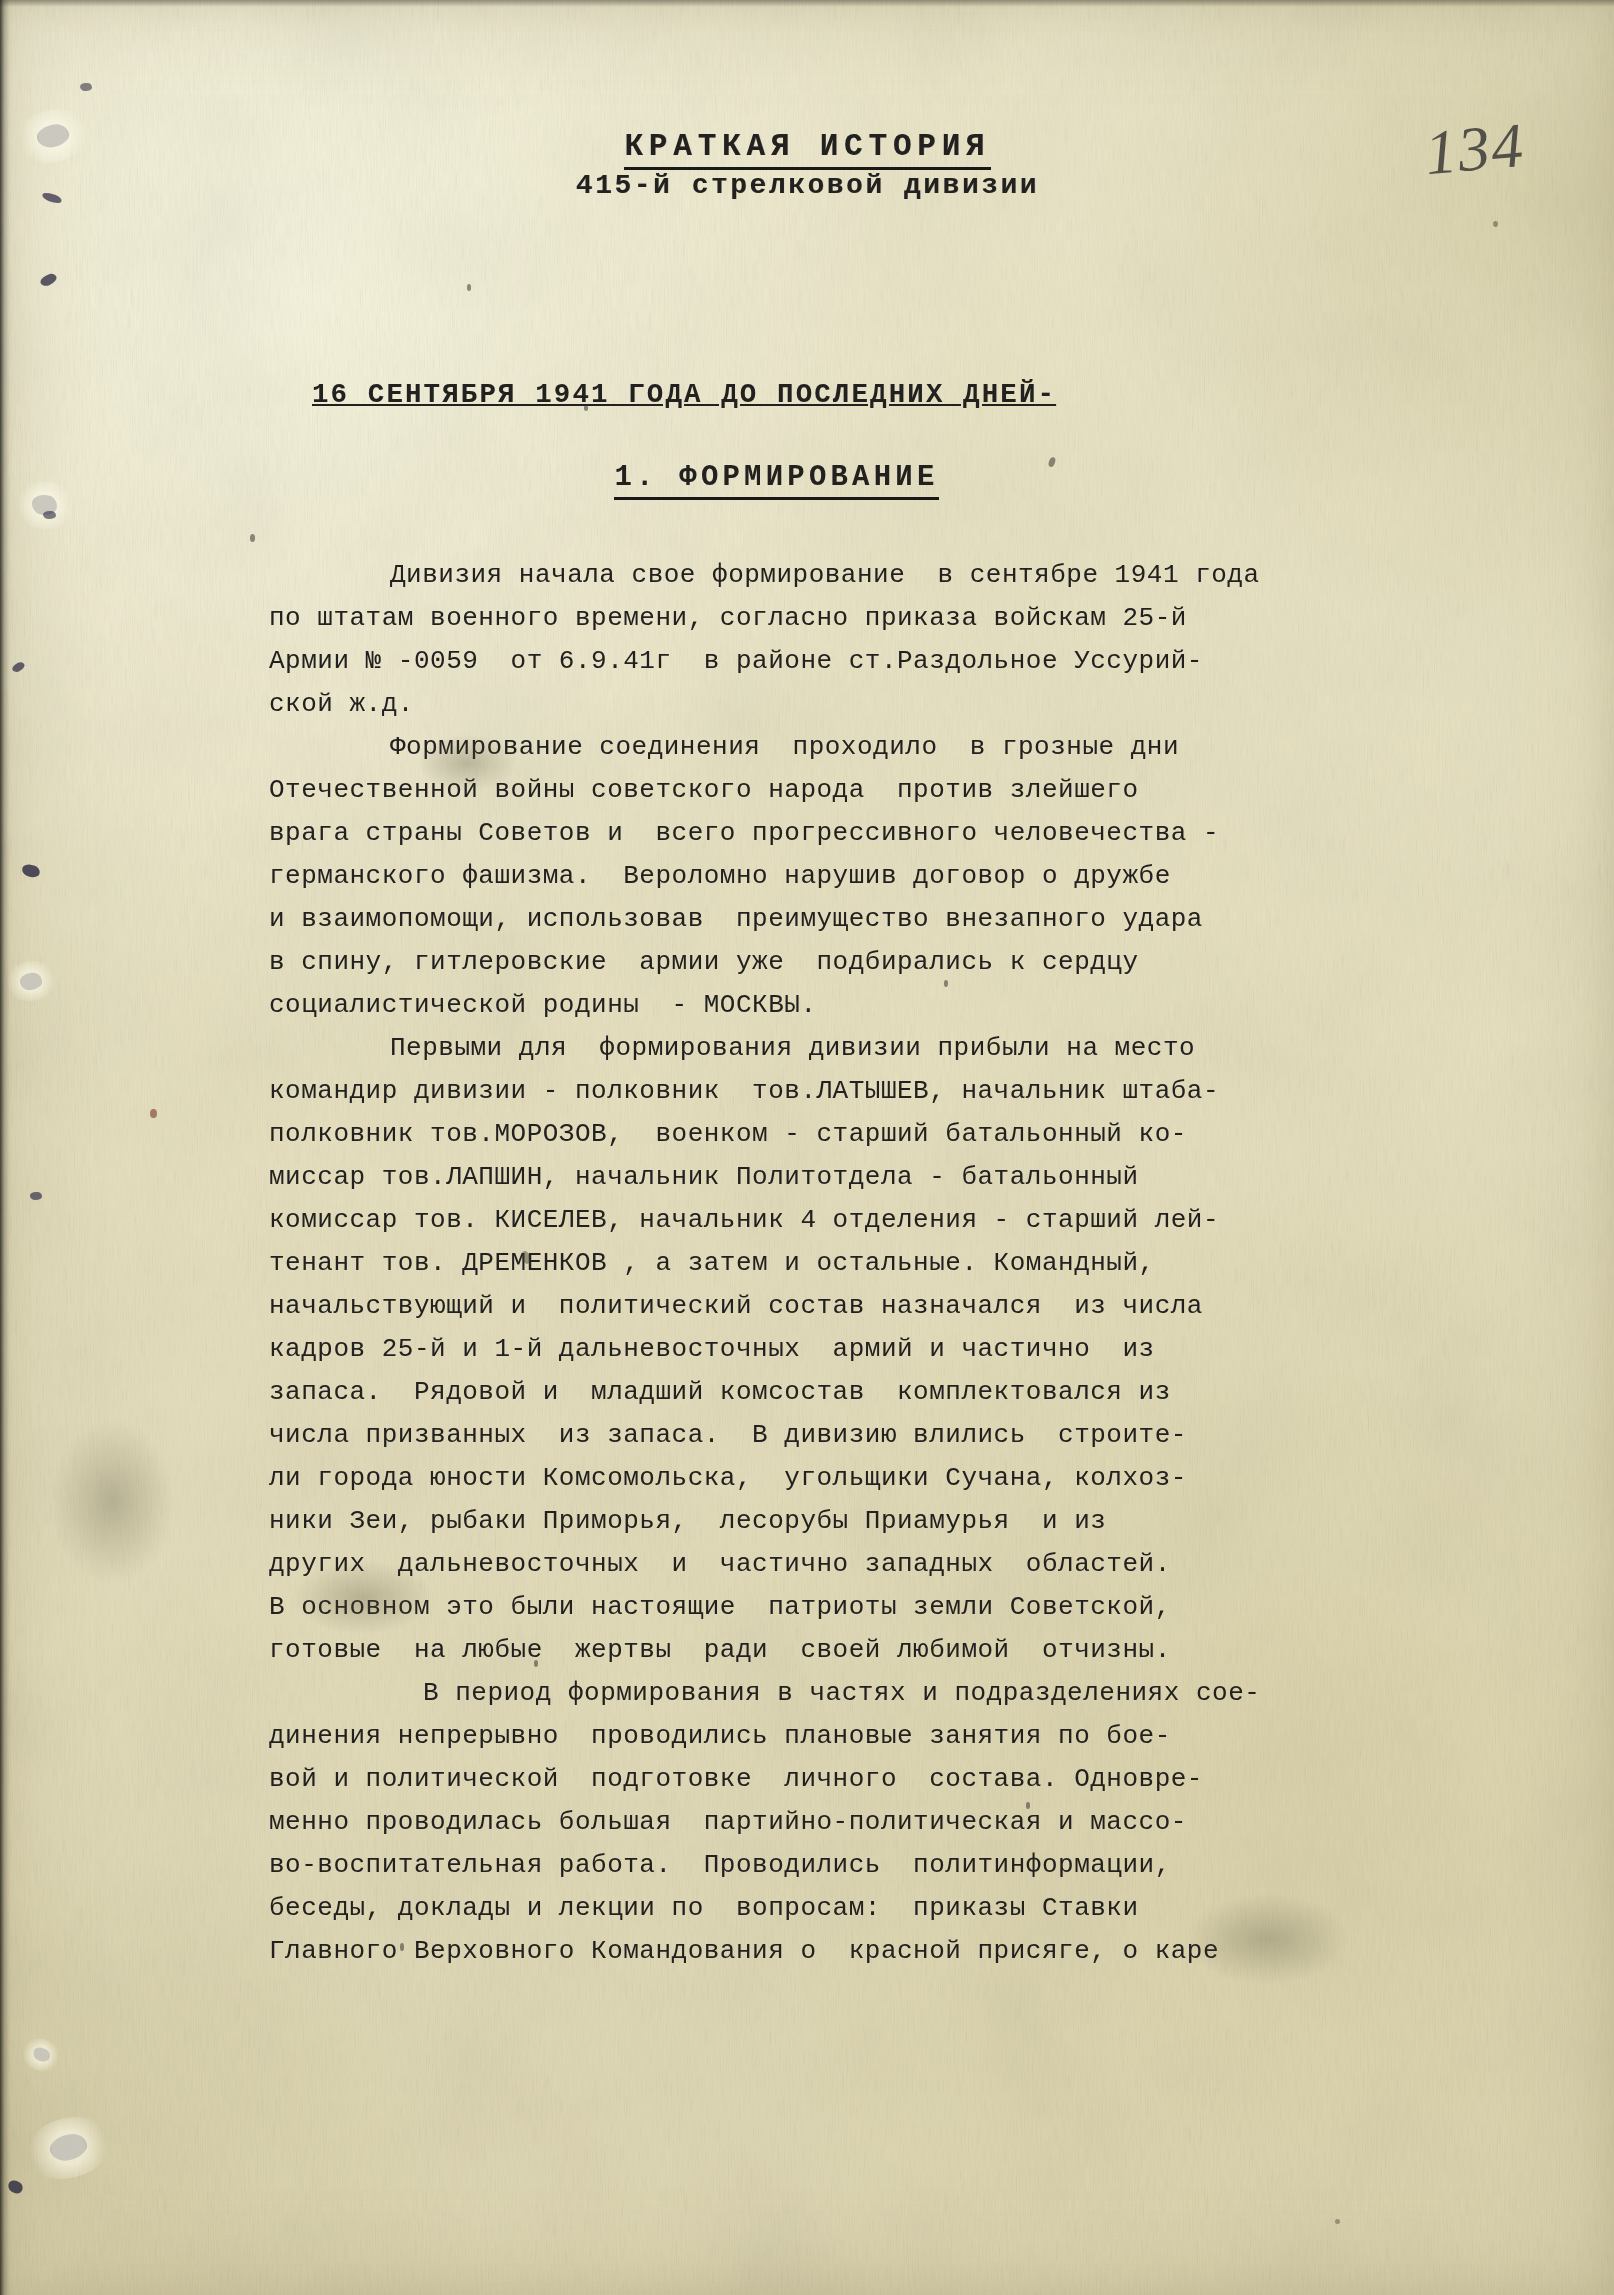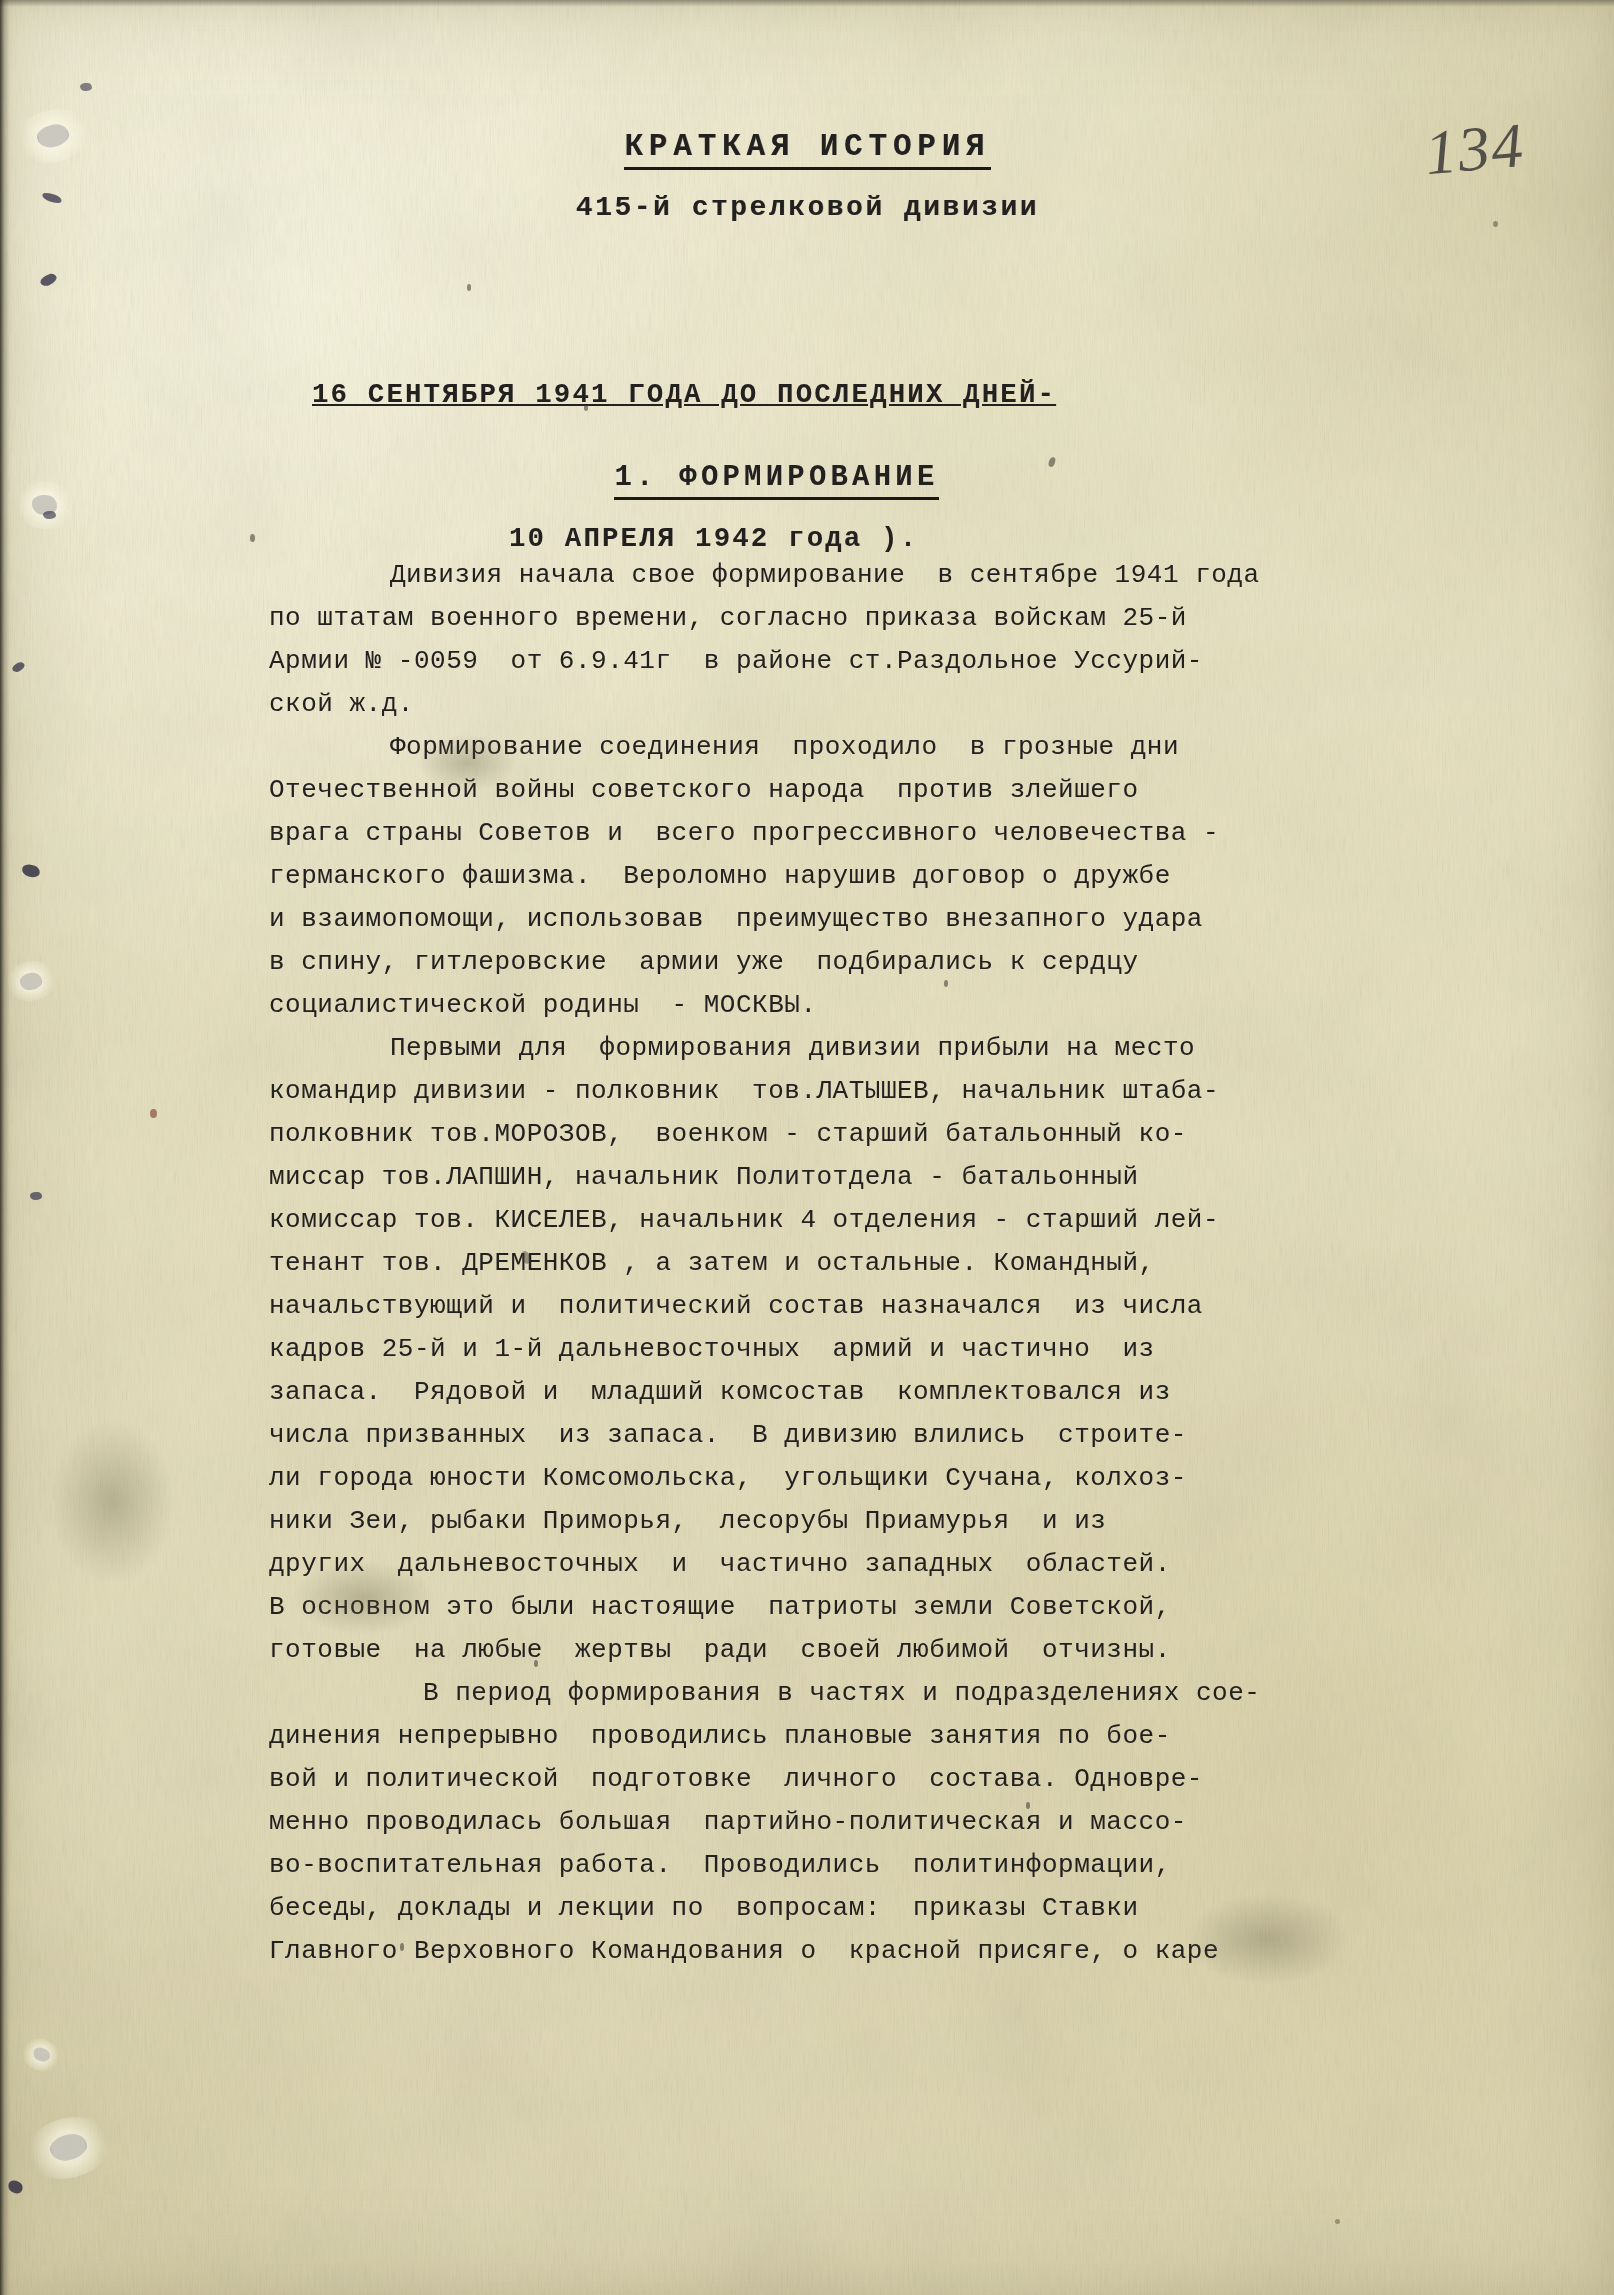--- a/index.html
+++ b/index.html
@@ -81,21 +81,21 @@
     font-size: 31px;
     letter-spacing: 5.8px;
     font-weight: 700;
     color: #232120;
     border-bottom: 3.3px solid #1a1918;
     padding-bottom: 2.5px;
     text-shadow: 0.4px 0.4px 0 rgba(40,40,40,0.35);
   }
 
   .doc-subtitle {
-    margin-top: 22px;
+    margin-top: 0;
     font-size: 28px;
     letter-spacing: 2.5px;
     font-weight: 700;
     color: #232120;
     text-shadow: 0.4px 0.4px 0 rgba(40,40,40,0.3);
   }
 
   .folio {
     position: absolute;
     right: 90px;
@@ -222,21 +222,20 @@
 
     <div class="folio">134</div>
 
     <div class="title-block">
       <div class="doc-title">КРАТКАЯ ИСТОРИЯ</div>
       <div class="doc-subtitle">415-й стрелковой дивизии</div>
     </div>
 
     <div class="scope-block">
       <div class="scope-line indent1">16 СЕНТЯБРЯ 1941 ГОДА ДО ПОСЛЕДНИХ ДНЕЙ-</div>
-      <div class="scope-line indent2">10 АПРЕЛЯ 1942 года ).</div>
     </div>
 
     <div class="section-heading">
       <span>1.  ФОРМИРОВАНИЕ</span>
     </div>
 
     <div class="body-text"><div class="body-line ind">Дивизия начала свое формирование  в сентябре 1941 года</div><div class="body-line">по штатам военного времени, согласно приказа войскам 25-й</div><div class="body-line">Армии № -0059  от 6.9.41г  в районе ст.Раздольное Уссурий-</div><div class="body-line">ской ж.д.</div><div class="body-line ind">Формирование соединения  проходило  в грозные дни</div><div class="body-line">Отечественной войны советского народа  против злейшего</div><div class="body-line">врага страны Советов и  всего прогрессивного человечества -</div><div class="body-line">германского фашизма.  Вероломно нарушив договор о дружбе</div><div class="body-line">и взаимопомощи, использовав  преимущество внезапного удара</div><div class="body-line">в спину, гитлеровские  армии уже  подбирались к сердцу</div><div class="body-line">социалистической родины  - МОСКВЫ.</div><div class="body-line ind">Первыми для  формирования дивизии прибыли на место</div><div class="body-line">командир дивизии - полковник  тов.ЛАТЫШЕВ, начальник штаба-</div><div class="body-line">полковник тов.МОРОЗОВ,  военком - старший батальонный ко-</div><div class="body-line">миссар тов.ЛАПШИН, начальник Политотдела - батальонный</div><div class="body-line">комиссар тов. КИСЕЛЕВ, начальник 4 отделения - старший лей-</div><div class="body-line">тенант тов. ДРЕМЕНКОВ , а затем и остальные. Командный,</div><div class="body-line">начальствующий и  политический состав назначался  из числа</div><div class="body-line">кадров 25-й и 1-й дальневосточных  армий и частично  из</div><div class="body-line">запаса.  Рядовой и  младший комсостав  комплектовался из</div><div class="body-line">числа призванных  из запаса.  В дивизию влились  строите-</div><div class="body-line">ли города юности Комсомольска,  угольщики Сучана, колхоз-</div><div class="body-line">ники Зеи, рыбаки Приморья,  лесорубы Приамурья  и из</div><div class="body-line">других  дальневосточных  и  частично западных  областей.</div><div class="body-line">В основном это были настоящие  патриоты земли Советской,</div><div class="body-line">готовые  на любые  жертвы  ради  своей любимой  отчизны.</div><div class="body-line ind-lg">В период формирования в частях и подразделениях сое-</div><div class="body-line">динения непрерывно  проводились плановые занятия по бое-</div><div class="body-line">вой и политической  подготовке  личного  состава. Одновре-</div><div class="body-line">менно проводилась большая  партийно-политическая и массо-</div><div class="body-line">во-воспитательная работа.  Проводились  политинформации,</div><div class="body-line">беседы, доклады и лекции по  вопросам:  приказы Ставки</div><div class="body-line">Главного Верховного Командования о  красной присяге, о каре</div></div>
 
   </div>
 

